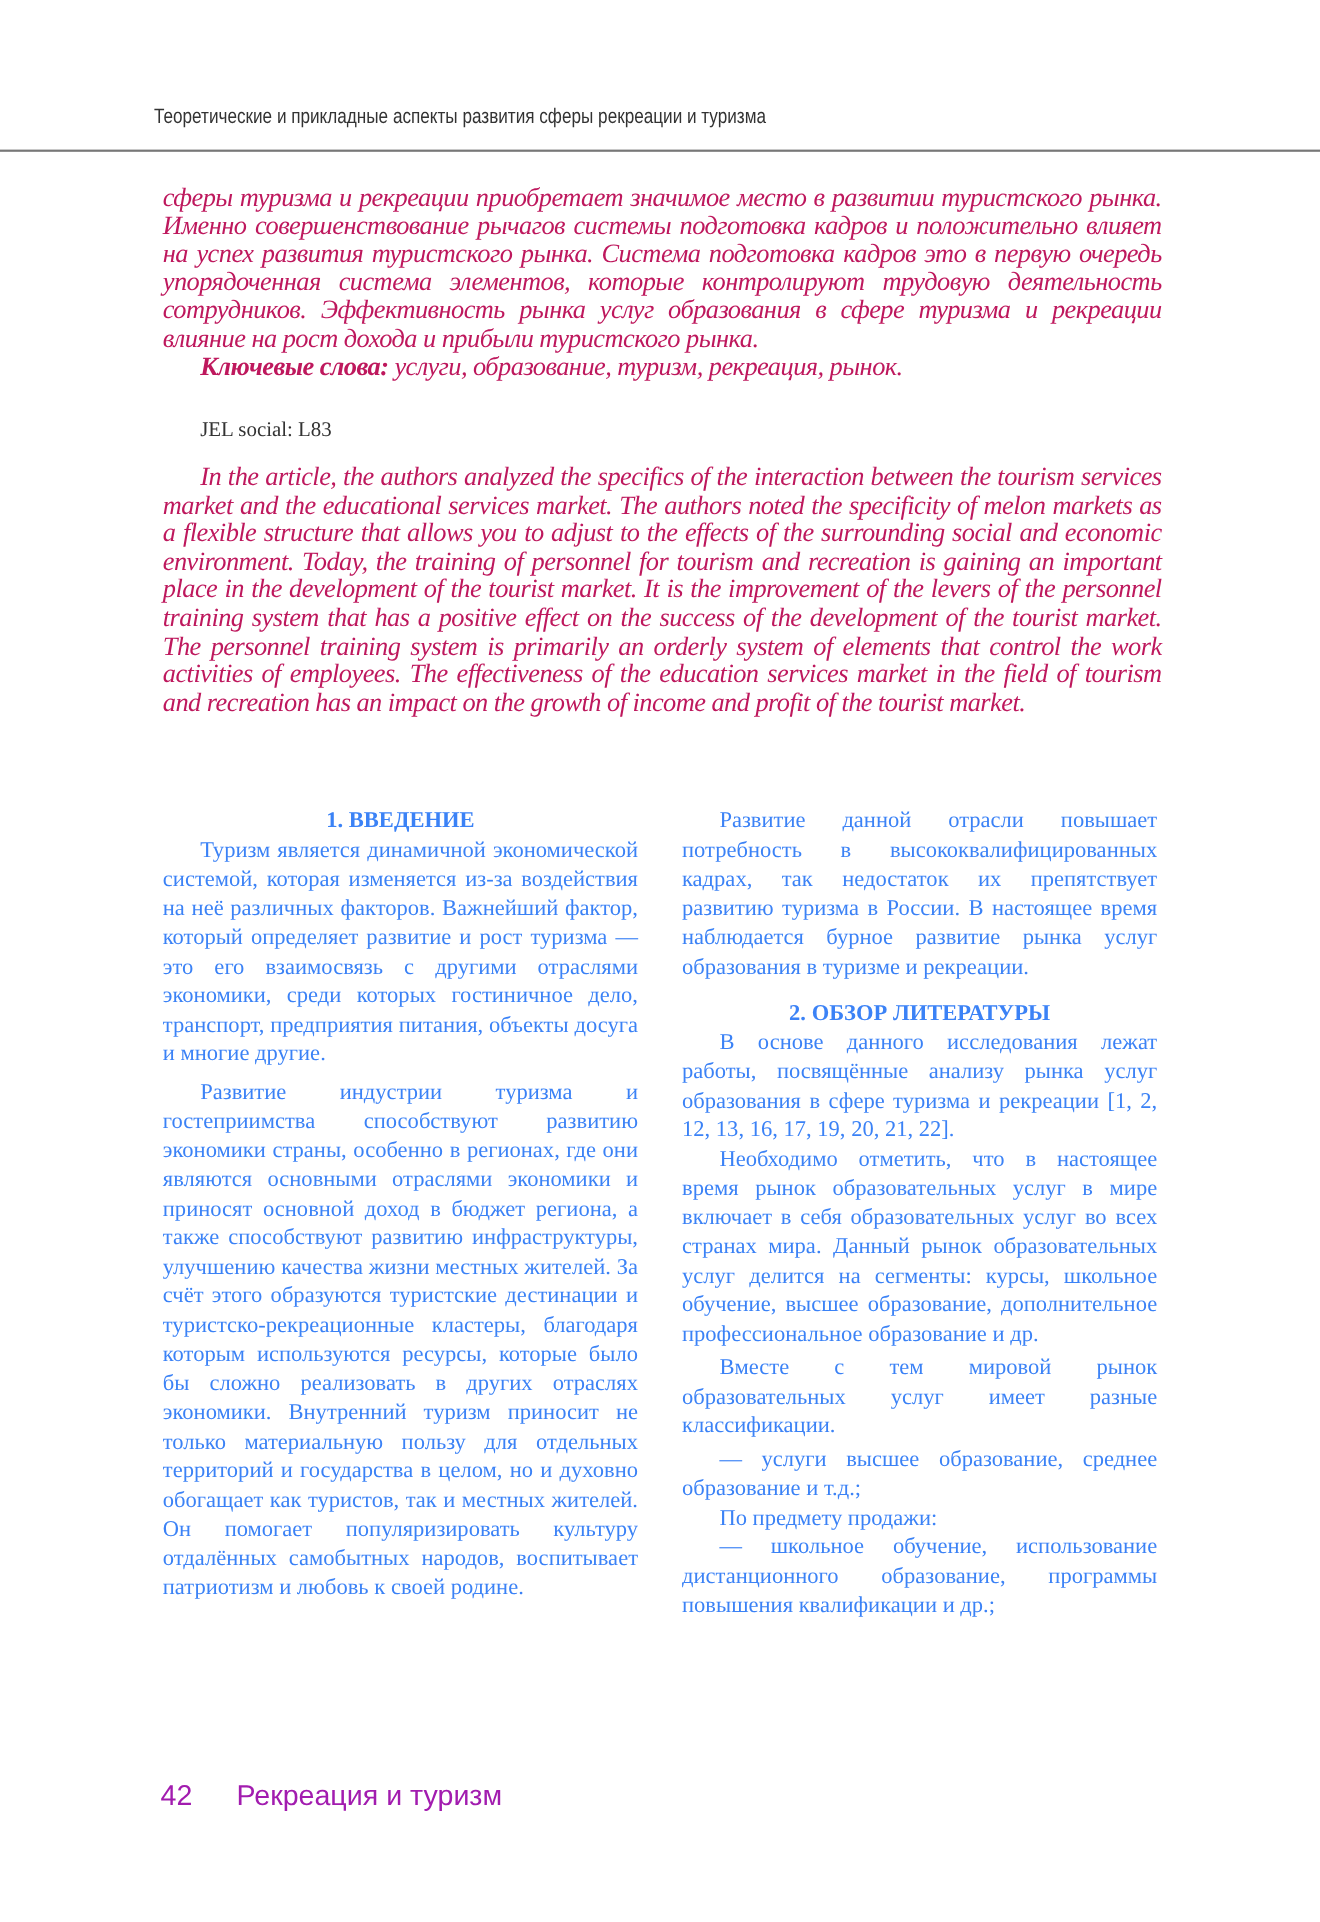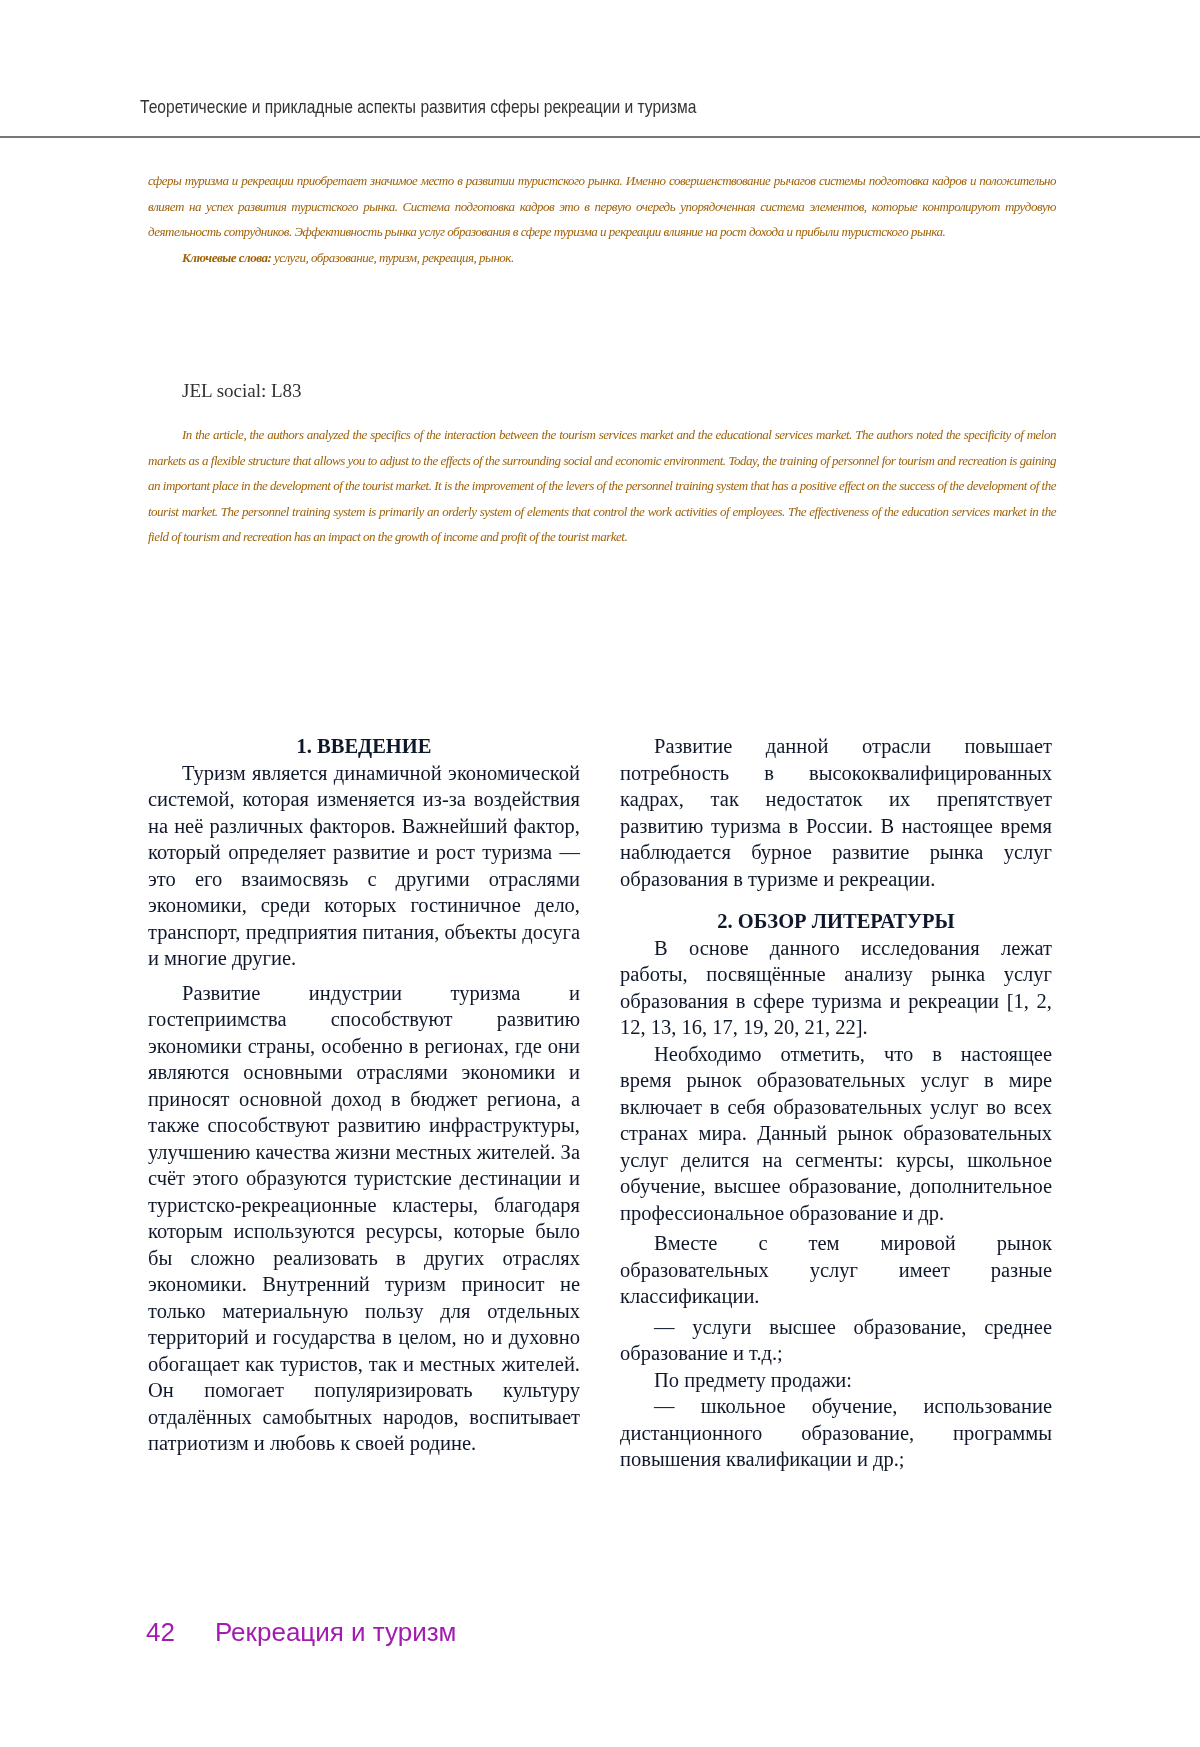--- a/index.html
+++ b/index.html
@@ -7,34 +7,34 @@
   .running-header {
     position: absolute; left: 140px; top: 96px;
     font-family: "Liberation Sans", sans-serif; font-size: 19px; color: #333;
     transform: scaleX(0.82); transform-origin: left top; white-space: nowrap;
   }
   .header-rule {
     position: absolute; left: 0; top: 136px; width: 1200px; height: 2px; background: #777;
   }
   .abstract {
     position: absolute; left: 148px; width: 908px;
-    font-family: "Liberation Serif", serif; font-style: italic; font-size: 13px; line-height: 25.6px;
-    color: #a16207; text-align: justify; letter-spacing: -0.5px;
+    font-family: "Liberation Serif", serif; font-style: italic; font-size: 24px; line-height: 25.6px;
+    color: #be185d; text-align: justify; letter-spacing: -0.5px;
   }
   .abstract p { margin: 0; }
   .abstract .indent { text-indent: 34px; }
   .kw-label { font-weight: bold; font-style: italic; }
   .jel {
     position: absolute; left: 182px; top: 380px;
     font-family: "Liberation Serif", serif; font-size: 19px; color: #333;
   }
   .col {
     position: absolute; width: 432px;
     font-family: "Liberation Serif", serif; font-size: 20.5px; line-height: 26.5px;
-    color: #0f172a; text-align: justify;
+    color: #3b82f6; text-align: justify;
   }
   .col p { margin: 0; text-indent: 34px; }
   .col h2 {
     margin: 0; font-size: 20.5px; font-weight: bold; text-align: center; line-height: 26.5px;
   }
   .col .gap { height: 8px; }
   .footer {
     position: absolute; left: 146px; top: 1617px;
     font-family: "Liberation Sans", sans-serif; font-size: 26px; color: #a21caf;
     white-space: nowrap;

